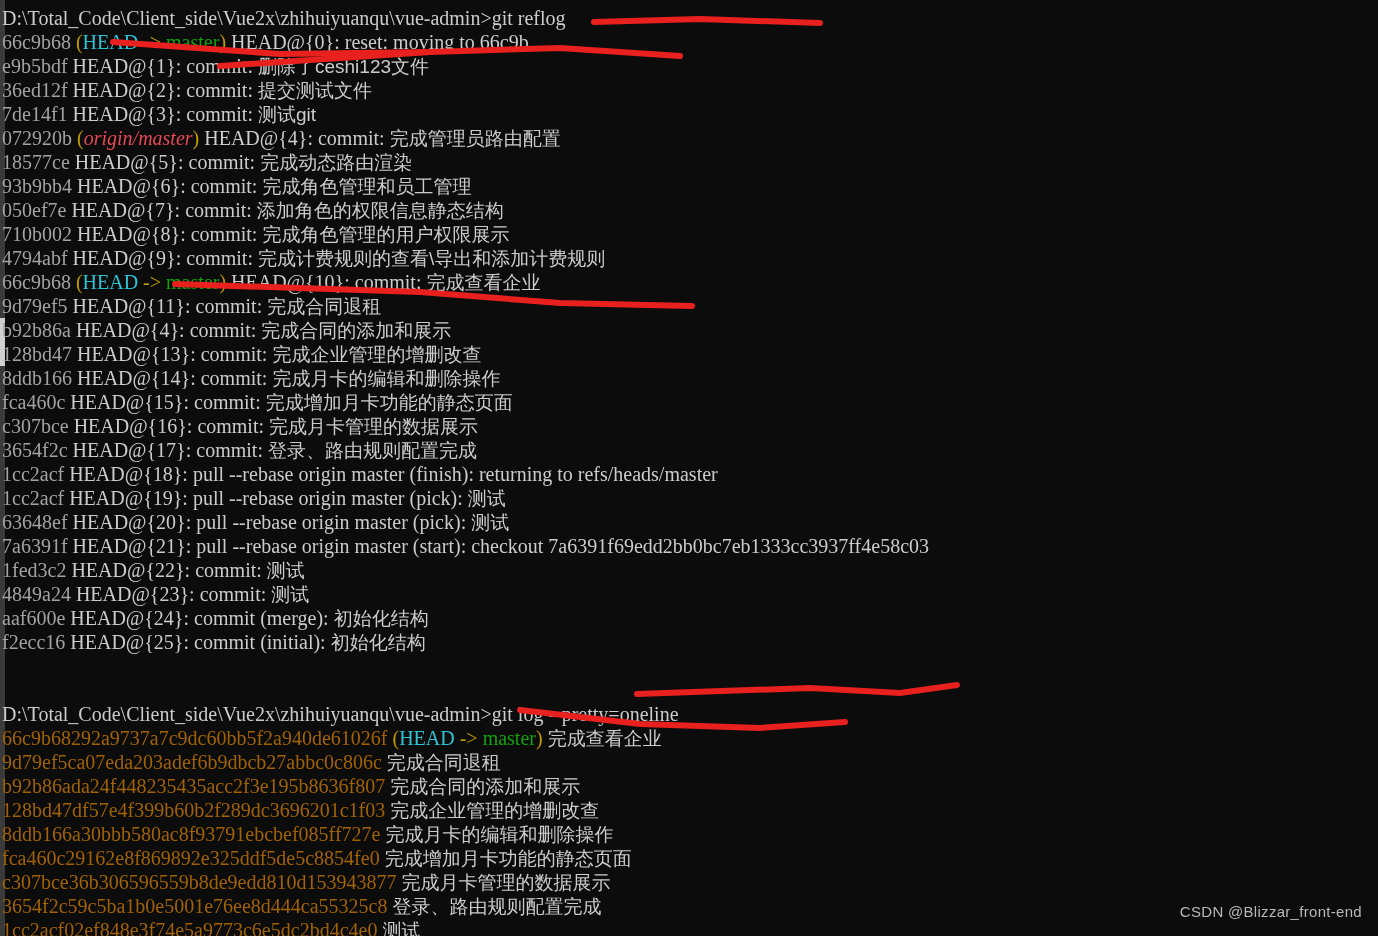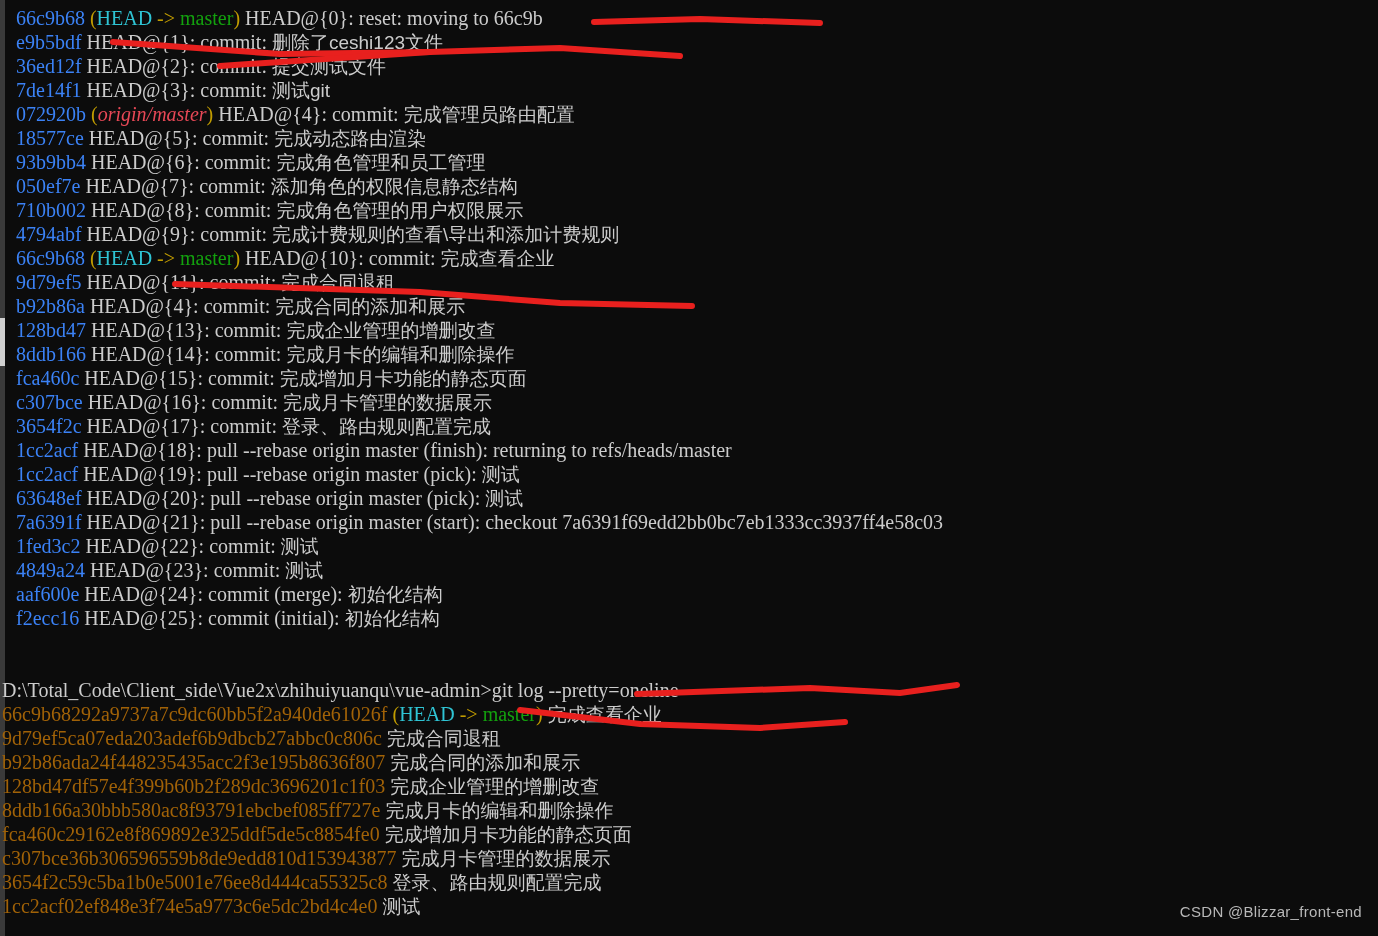--- a/index.html
+++ b/index.html
@@ -40,21 +40,21 @@
     left: 2px;
     top: 6px;
     width: 1376px;
   }
   .line {
     height: 24px;
     white-space: pre;
     color: #cccccc;
     overflow: hidden;
   }
-  .hash      { color: #3b82f6; margin-left: 14px; }
+  .hash      { color: #a3a3a3; }
   .hash-full { color: #a16207; }
   .paren     { color: #c19c00; }
   .head-cy   { color: #2fc4d4; }
   .branch    { color: #13a10e; }
   .remote    { color: #e74856; font-style: italic; }
   .plain     { color: #cccccc; }
   .prompt    { color: #cccccc; }
   .cjk {
     font-family: Liberation Sans, sans-serif;
     font-size: 19px;
@@ -80,20 +80,21 @@
 </head>
 <body>
 
 <div id="terminal">
 
   <div id="scrollbar">
     <div id="scrollthumb"></div>
   </div>
 
   <div id="lines">
+      <div class="line"><span class="prompt">D:\Total_Code\Client_side\Vue2x\zhihuiyuanqu\vue-admin&gt;</span><span class="plain">git reflog</span></div>
       <div class="line"><span class="hash">66c9b68</span><span class="plain"> </span><span class="paren">(</span><span class="head-cy">HEAD</span><span class="paren"> -&gt; </span><span class="branch">master</span><span class="paren">)</span><span class="plain"> </span><span class="plain">HEAD@{0}:</span><span class="plain"> </span><span class="plain">reset: moving to 66c9b</span></div>
       <div class="line"><span class="hash">e9b5bdf</span><span class="plain"> </span><span class="plain">HEAD@{1}:</span><span class="plain"> </span><span class="plain">commit:</span><span class="plain"> </span><span class="cjk plain">删除了ceshi123文件</span></div>
       <div class="line"><span class="hash">36ed12f</span><span class="plain"> </span><span class="plain">HEAD@{2}:</span><span class="plain"> </span><span class="plain">commit:</span><span class="plain"> </span><span class="cjk plain">提交测试文件</span></div>
       <div class="line"><span class="hash">7de14f1</span><span class="plain"> </span><span class="plain">HEAD@{3}:</span><span class="plain"> </span><span class="plain">commit:</span><span class="plain"> </span><span class="cjk plain">测试git</span></div>
       <div class="line"><span class="hash">072920b</span><span class="plain"> </span><span class="paren">(</span><span class="remote">origin/master</span><span class="paren">)</span><span class="plain"> </span><span class="plain">HEAD@{4}:</span><span class="plain"> </span><span class="plain">commit:</span><span class="plain"> </span><span class="cjk plain">完成管理员路由配置</span></div>
       <div class="line"><span class="hash">18577ce</span><span class="plain"> </span><span class="plain">HEAD@{5}:</span><span class="plain"> </span><span class="plain">commit:</span><span class="plain"> </span><span class="cjk plain">完成动态路由渲染</span></div>
       <div class="line"><span class="hash">93b9bb4</span><span class="plain"> </span><span class="plain">HEAD@{6}:</span><span class="plain"> </span><span class="plain">commit:</span><span class="plain"> </span><span class="cjk plain">完成角色管理和员工管理</span></div>
       <div class="line"><span class="hash">050ef7e</span><span class="plain"> </span><span class="plain">HEAD@{7}:</span><span class="plain"> </span><span class="plain">commit:</span><span class="plain"> </span><span class="cjk plain">添加角色的权限信息静态结构</span></div>
       <div class="line"><span class="hash">710b002</span><span class="plain"> </span><span class="plain">HEAD@{8}:</span><span class="plain"> </span><span class="plain">commit:</span><span class="plain"> </span><span class="cjk plain">完成角色管理的用户权限展示</span></div>
       <div class="line"><span class="hash">4794abf</span><span class="plain"> </span><span class="plain">HEAD@{9}:</span><span class="plain"> </span><span class="plain">commit:</span><span class="plain"> </span><span class="cjk plain">完成计费规则的查看\导出和添加计费规则</span></div>

